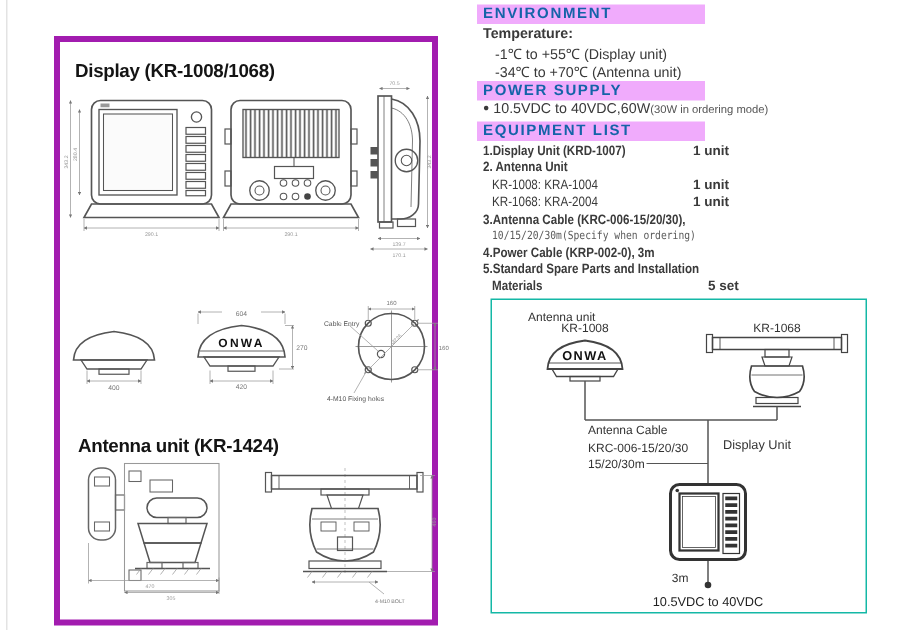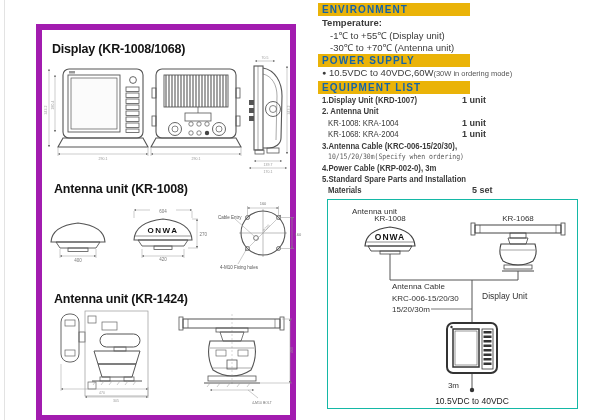--- a/index.html
+++ b/index.html
@@ -2,27 +2,27 @@
 <html><head>
 <meta charset="utf-8">
 <style>
   html,body{margin:0;padding:0;background:#fff;}
   .page{position:relative;width:600px;height:420px;background:#ffffff;
         font-family:"Liberation Sans",sans-serif;overflow:hidden;}
   .page-edge{position:absolute;left:4px;top:0;width:1px;height:420px;background:#e3e3e3;}
 
   
   .left-box{position:absolute;left:36px;top:24px;width:248px;height:385px;
-            border:6px solid #a21caf;overflow:visible;}
+            border:4px solid #a21caf;overflow:visible;}
   .sec-title{position:absolute;font-size:12.5px;font-weight:bold;color:#141414;
              letter-spacing:-0.2px;white-space:nowrap;}
   .left-svg{position:absolute;left:0;top:0;overflow:visible;}
 
   
-  .sec-header{position:absolute;left:318px;width:152px;height:13px;background:#eab308;
+  .sec-header{position:absolute;left:318px;width:152px;height:13px;background:#f0abfc;
               color:#1463a8;font-weight:bold;font-size:10px;letter-spacing:1.1px;
               line-height:13px;padding-left:4px;box-sizing:border-box;white-space:nowrap;}
   .txt{position:absolute;font-size:9.5px;color:#3a3a3a;white-space:nowrap;}
   .bold{font-weight:bold;}
   .small-note{font-size:7.5px;color:#555;}
   .cx{display:inline-block;transform:scaleX(0.86);transform-origin:0 0;}
   .eq-row{position:absolute;left:322px;width:190px;font-size:9px;font-weight:bold;
           color:#3a3a3a;white-space:nowrap;}
   .eq-qty{position:absolute;left:140px;top:0;font-weight:bold;color:#3a3a3a;}
   .eq-ind{padding-left:6px;}
@@ -35,21 +35,20 @@
   .diagram-box svg{overflow:visible;}
 </style>
 </head>
 <body>
 
 <div class="page">
   <div class="page-edge"></div>
 
   <div class="left-box">
     <div class="sec-title" style="left:10px;top:12px;">Display (KR-1008/1068)</div>
-    <div class="sec-title" style="left:12px;top:152px;">Antenna unit (KR-1008)</div>
     <div class="sec-title" style="left:12px;top:262px;">Antenna unit (KR-1424)</div>
 
     <svg class="left-svg" width="248" height="385" viewBox="0 0 248 385">
       <defs>
         <marker id="arr" viewBox="0 0 10 10" refX="9" refY="5" markerWidth="4.5" markerHeight="4.5" orient="auto-start-reverse">
           <path d="M0,0L10,5L0,10z" fill="#777"></path>
         </marker>
         <pattern id="vent" width="3" height="4" patternUnits="userSpaceOnUse">
           <line x1="1" y1="0" x2="1" y2="4" stroke="#555" stroke-width="1.1"></line>
         </pattern>
@@ -272,21 +271,21 @@
         <line x1="248" y1="289" x2="248" y2="353" marker-start="url(#arr)" marker-end="url(#arr)"></line>
       </g>
       <text x="210" y="374" font-size="3.5" fill="#777">4-M10 BOLT</text>
       <text x="250.5" y="320" font-size="3.5" fill="#999" transform="rotate(-90 250.5 320)" text-anchor="middle">460</text>
     </svg>
   </div>
 
   <div class="sec-header" style="top:3px;">ENVIRONMENT</div>
   <div class="txt bold" style="left:322px;top:17px;">Temperature:</div>
   <div class="txt" style="left:330px;top:29px;">-1℃ to +55℃ (Display unit)</div>
-  <div class="txt" style="left:330px;top:41px;">-30℃ to +70℃ (Antenna unit)</div>
+  <div class="txt" style="left:330px;top:41px;">-34℃ to +70℃ (Antenna unit)</div>
 
   <div class="sec-header" style="top:54px;">POWER SUPPLY</div>
   <div class="txt" style="left:322px;top:67px;">
     <span style="font-size:7px;vertical-align:1px;">●</span>
     <span>10.5VDC to 40VDC,60W</span><span class="small-note">(30W in ordering mode)</span>
   </div>
 
   <div class="sec-header" style="top:81px;">EQUIPMENT LIST</div>
 
   <div class="eq-row" style="top:95px;">

